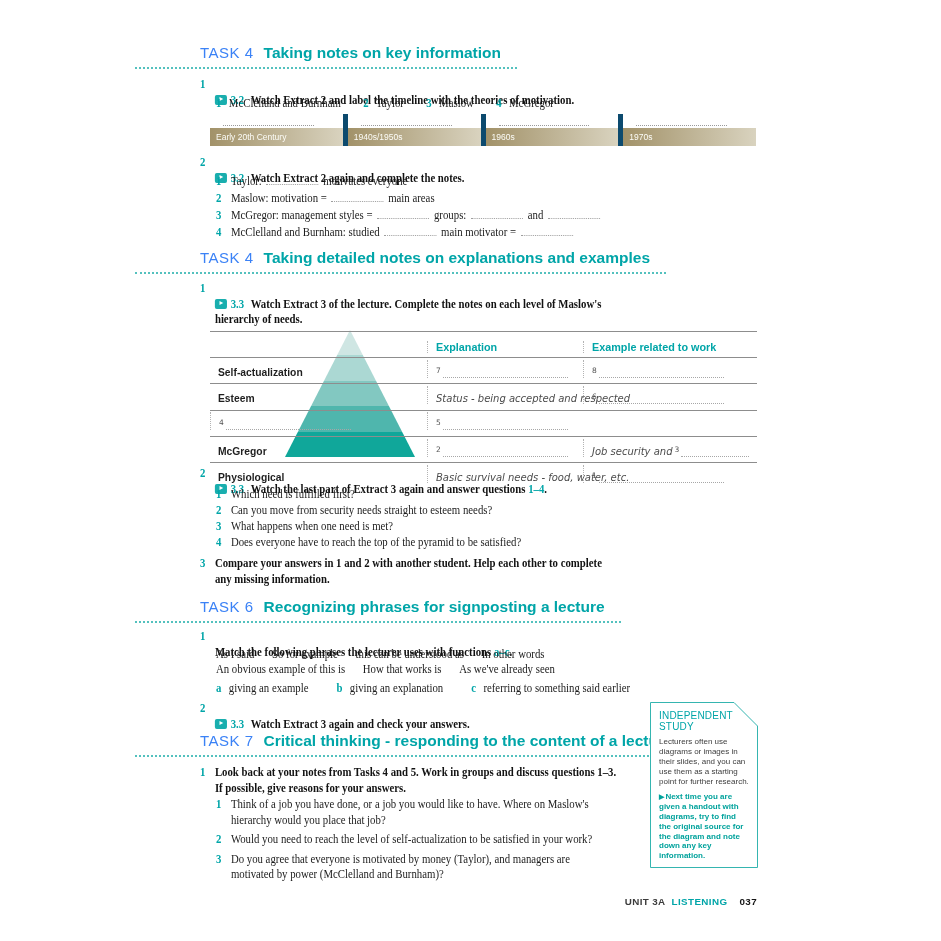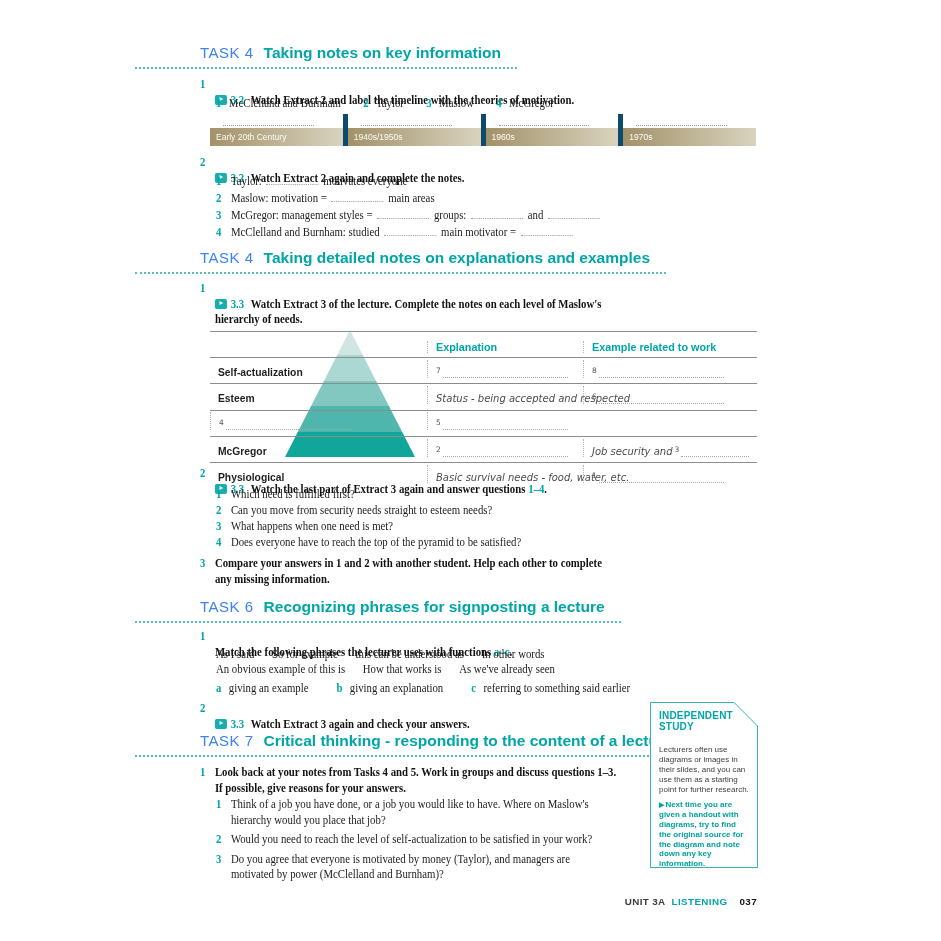--- a/index.html
+++ b/index.html
@@ -65,22 +65,22 @@
   .pyramid{position:absolute;left:75px;top:17px;width:130px;height:127px;z-index:0;
      clip-path:polygon(50% 0,100% 100%,0 100%);
      background:linear-gradient(to bottom,
         #cfe6e3 0 20%, #abd8d3 20% 40%, #82c8c1 40% 60%, #4fb6ad 60% 80%, #10a79a 80% 100%);}
 
   
   .isbox{position:absolute;left:650px;top:702px;width:108px;height:166px;}
   .isbox svg{position:absolute;left:0;top:0;}
   .isbox .inner{position:absolute;left:0;top:0;width:100%;height:100%;box-sizing:border-box;
       padding:8px 8px 6px 9px;font-family:"Liberation Sans",sans-serif;}
-  .is-title{font-size:10px;line-height:1.12;font-weight:700;color:#00a5a8;letter-spacing:.2px;width:80px;}
-  .is-body{font-size:8px;line-height:1.24;color:#3d3d3d;margin-top:13px;}
+  .is-title{font-size:10px;line-height:1.12;font-weight:400;color:#00a5a8;letter-spacing:.2px;width:80px;}
+  .is-body{font-size:8px;line-height:1.24;color:#3d3d3d;margin-top:5px;}
   .is-tip{font-size:8px;line-height:1.24;color:#00a29c;font-weight:700;margin-top:5px;}
   .is-tip .marker{font-size:7px;margin-right:1px;}
 
   
   .footer{position:absolute;top:896px;right:184px;font-family:"Liberation Sans",sans-serif;
           font-size:9.8px;letter-spacing:.4px;display:flex;gap:6px;align-items:baseline;}
   .f-unit{color:#3c3c3c;font-weight:600;}
   .f-sec{color:#00a5a8;font-weight:700;}
   .f-page{color:#141414;font-weight:700;margin-left:6px;}
 </style>

